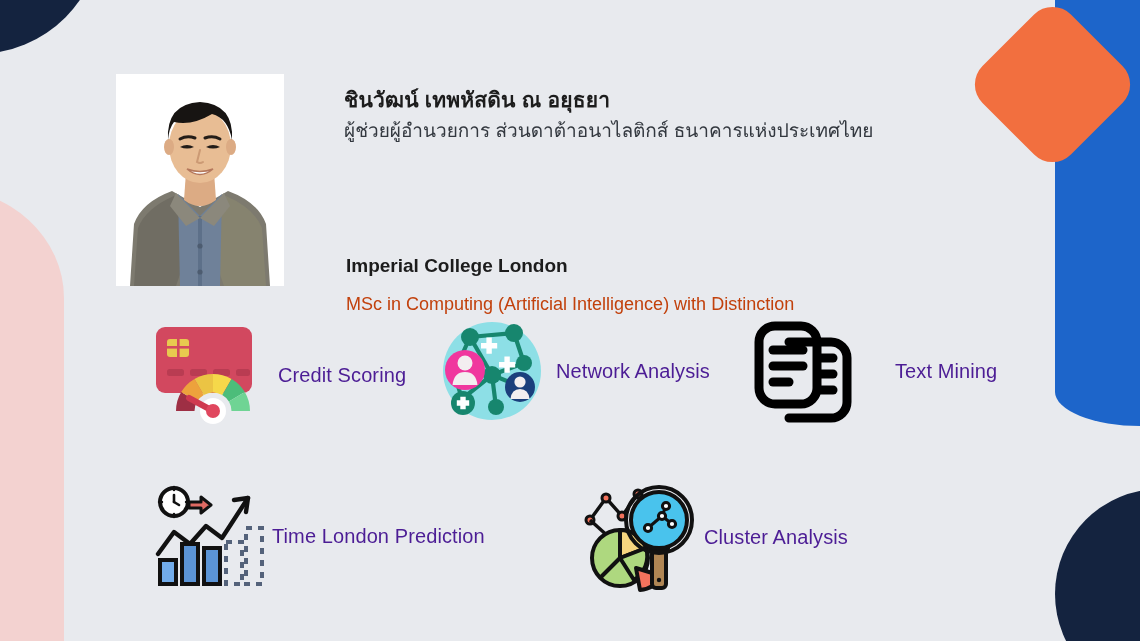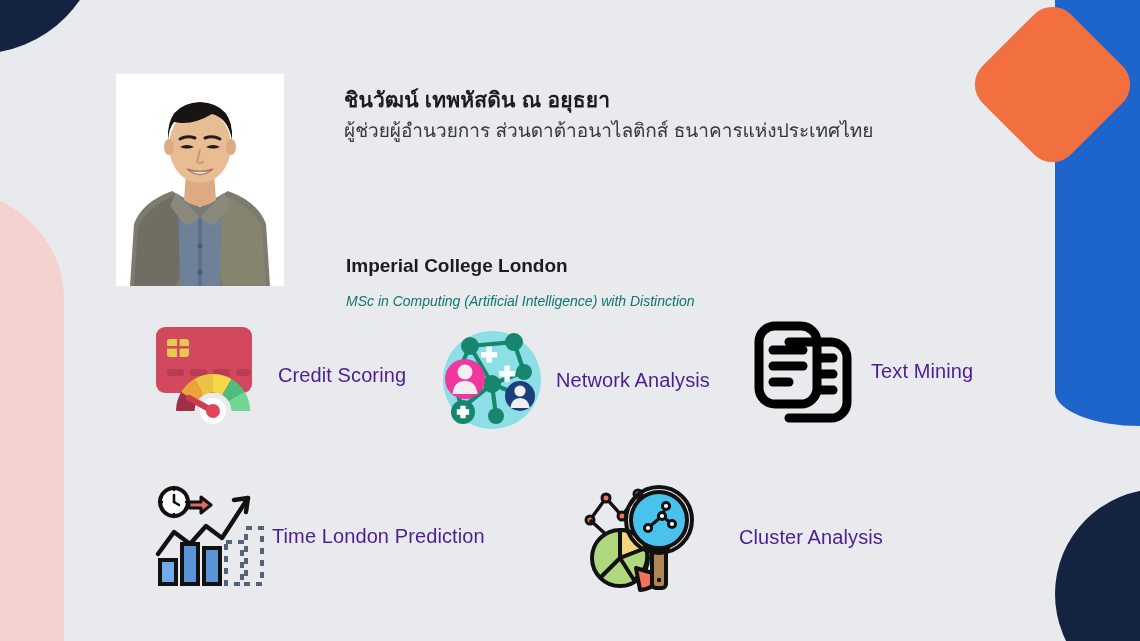--- a/index.html
+++ b/index.html
@@ -70,34 +70,34 @@
   .header-text { position:absolute; left:344px; top:84px; width:700px; }
   .name-line {
     font-size:21px; font-weight:bold; color:#1c1c1c;
     letter-spacing:0.2px; line-height:1.5;
   }
   .role-line {
     font-size:19px; color:#33383f; line-height:1.6; 
   }
   .edu-block { position:absolute; left:346px; top:209px; width:700px;margin-top:43px; }
   .edu-school { font-size:19px; font-weight:bold; color:#1c1c1c; line-height:1.5; }
-  .edu-degree { font-size:14px; color:#0f766e; line-height:1.5; margin-top:10px;font-style:italic; }
+  .edu-degree { font-size:18px; color:#c2410c; line-height:1.5; margin-top:10px; }
 
   
   .topic { position:absolute; display:flex; align-items:center; }
   .topic-icon { flex:0 0 auto; display:block; }
   .topic-label {
     font-size:20px; color:#4c1d95; white-space:nowrap;
     margin-left:8px; letter-spacing:0.1px;
   }
   #topic-credit   { left:150px; top:315px; }
-  #topic-network  { left:436px; top:324px; }
-  #topic-text     { left:745px; top:312px; }
+  #topic-network  { left:436px; top:315px; }
+  #topic-text     { left:745px; top:312px;gap:24px; }
   #topic-time     { left:152px; top:482px; }
-  #topic-cluster  { left:578px; top:480px;gap:35px; }
+  #topic-cluster  { left:578px; top:480px; }
 </style>
 </head>
 <body>
 
 <div id="slide">
 
   <div class="deco-navy-tl"></div>
   <div class="deco-pink-band"></div>
   <div class="deco-blue-bar"></div>
   <div class="deco-orange-diamond"></div>

